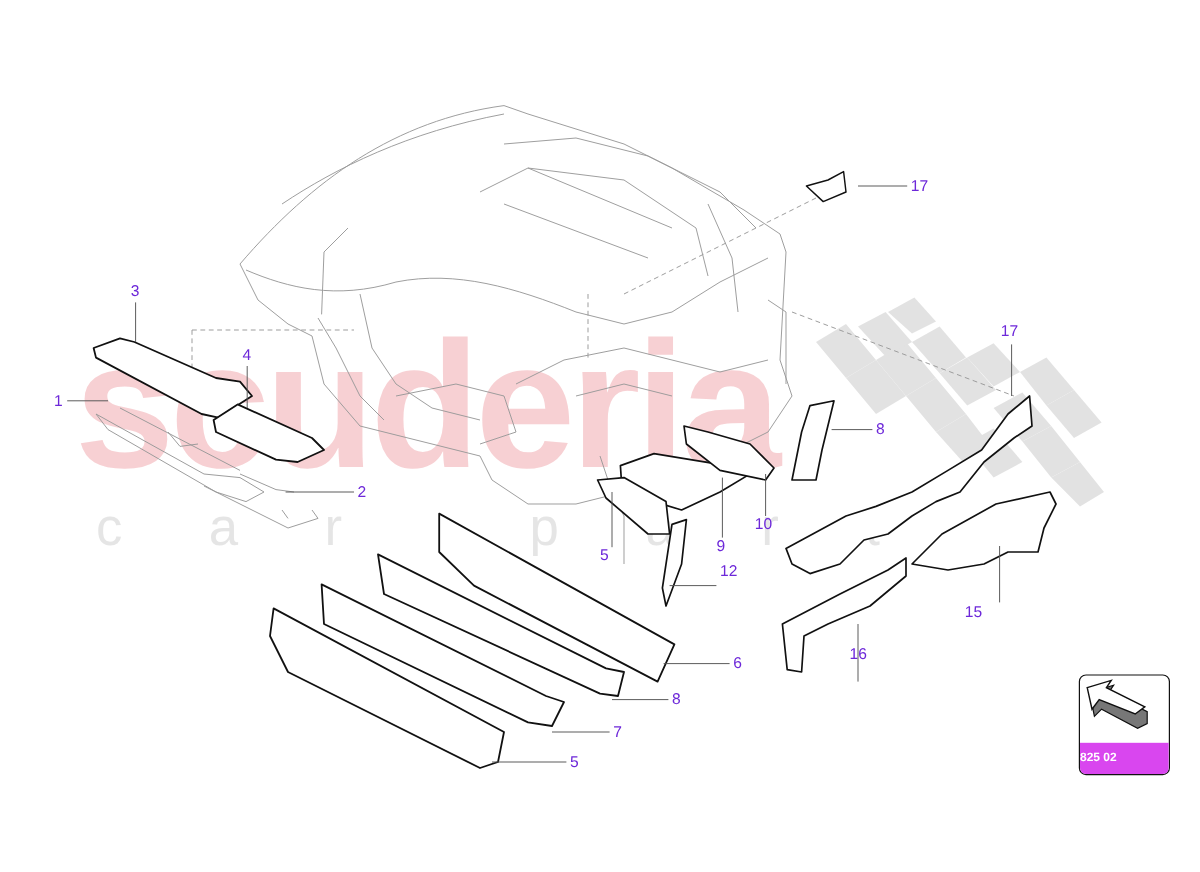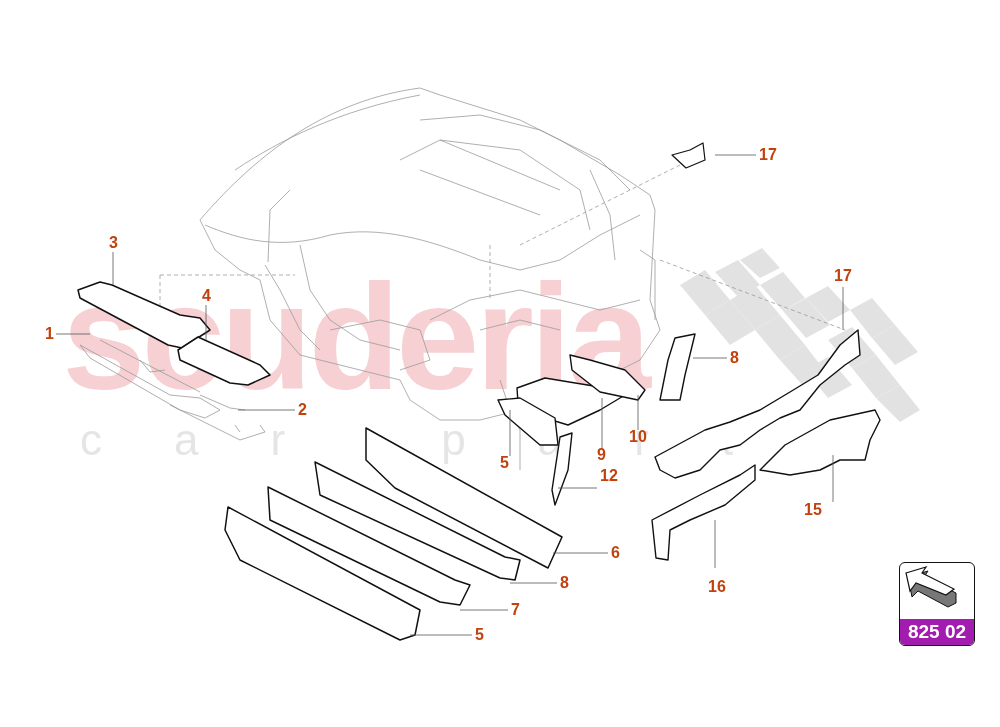--- a/index.html
+++ b/index.html
@@ -1,22 +1,22 @@
 <!DOCTYPE html>
 <html><head>
 <meta charset="utf-8">
 <style>
   html, body { margin:0; padding:0; background:#ffffff; }
   body { width:1000px; height:727px; position:relative; overflow:hidden; font-family:"Liberation Sans", sans-serif; }
   #stage { position:absolute; left:0; top:0; width:1000px; height:727px; }
-  .callout { position:absolute; font-family:"Liberation Sans", sans-serif; font-weight:bold; font-size:16px; color:#c2410c; line-height:12px; cursor:pointer; }
+  .callout { position:absolute; font-family:"Liberation Sans", sans-serif; font-weight:normal; font-size:13px; color:#6d28d9; line-height:12px; cursor:pointer; }
   .watermark-main { position:absolute; left:62px; top:262px; font-family:"Liberation Sans", sans-serif; font-weight:bold; font-size:150px; letter-spacing:-4px; color:rgba(232,120,130,0.35); line-height:150px; pointer-events:none; }
   .watermark-sub { position:absolute; left:80px; top:418px; font-family:"Liberation Sans", sans-serif; font-size:44px; color:rgba(180,180,180,0.35); letter-spacing:72px; line-height:44px; pointer-events:none; }
   .nav-box { position:absolute; left:899px; top:562px; width:74px; height:82px; border:1.5px solid #111; border-radius:6px; background:#fff; overflow:hidden; cursor:pointer; }
-  .nav-box .code { position:absolute; left:0; bottom:0; width:100%; height:26px; background:#a21caf; color:#fff; font-weight:bold; font-size:19px; text-align:center; line-height:26px; }
+  .nav-box .code { position:absolute; left:0; bottom:0; width:100%; height:26px; background:#d946ef; color:#fff; font-weight:bold; font-size:10px; text-align:left; line-height:26px; }
 </style>
 </head>
 <body>
 
 <div id="stage">
 
   <svg width="1000" height="727" style="position:absolute;left:0;top:0;pointer-events:none">
     <g fill="#d9d9d9" opacity="0.75">
       <polygon points="680,285 705,270 730,300 705,315"></polygon>
       <polygon points="730,300 755,285 780,315 755,330"></polygon>
@@ -144,21 +144,21 @@
   <div class="callout" style="left:611px;top:547px">6</div>
   <div class="callout" style="left:511px;top:604px">7</div>
   <div class="callout" style="left:560px;top:577px">8</div>
   <div class="callout" style="left:597px;top:449px">9</div>
   <div class="callout" style="left:500px;top:457px">5</div>
   <div class="callout" style="left:629px;top:431px">10</div>
   <div class="callout" style="left:600px;top:470px">12</div>
   <div class="callout" style="left:730px;top:352px">8</div>
   <div class="callout" style="left:834px;top:270px">17</div>
   <div class="callout" style="left:804px;top:504px">15</div>
-  <div class="callout" style="left:708px;top:581px">16</div>
+  <div class="callout" style="left:708px;top:539px">16</div>
   <div class="callout" style="left:759px;top:149px">17</div>
 
   <div class="nav-box">
     <svg width="74" height="56" style="position:absolute;left:0;top:0">
       <polygon points="8,14 28,8 24,14 56,30 56,40 48,44 18,28 12,34" fill="#777" stroke="#111" stroke-width="1"></polygon>
       <polygon points="6,10 26,4 22,10 54,26 46,32 16,20 10,28" fill="#fff" stroke="#111" stroke-width="1.2"></polygon>
     </svg>
     <div class="code">825 02</div>
   </div>
 

